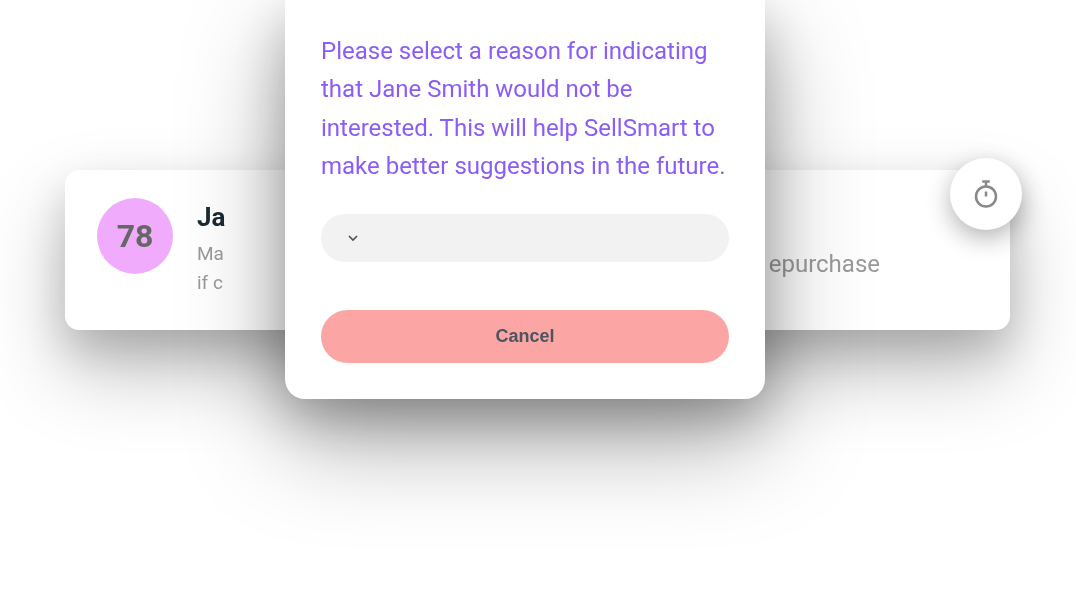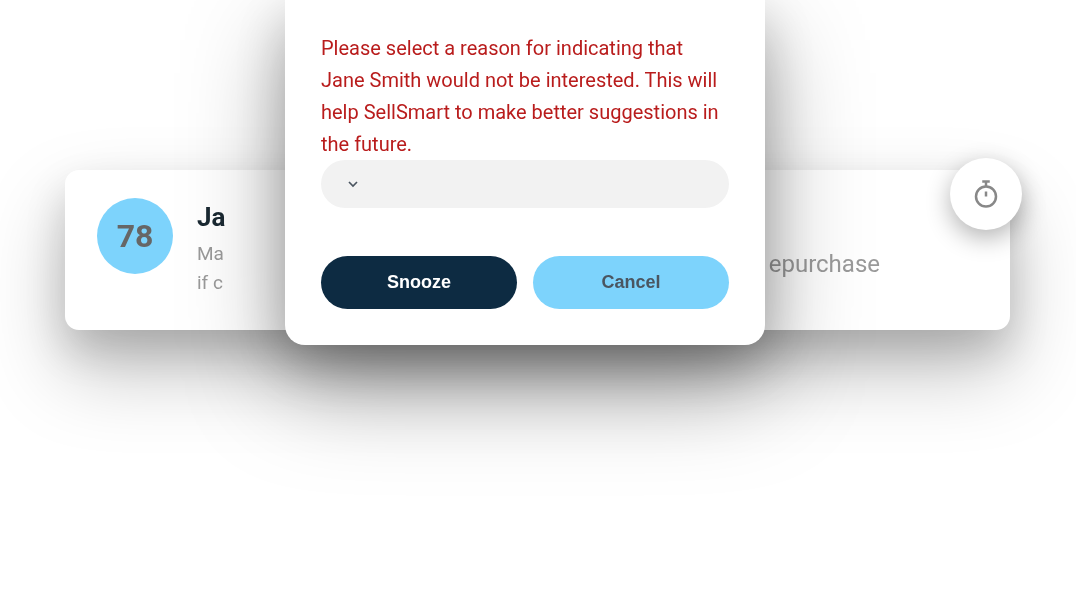--- a/index.html
+++ b/index.html
@@ -25,21 +25,21 @@
       border-radius: 14px;
       box-shadow: 0 40px 80px rgba(0,0,0,0.25), 0 20px 40px rgba(0,0,0,0.15);
       padding: 28px 32px;
       display: flex;
       align-items: flex-start;
     }
     .score-circle {
       width: 76px;
       height: 76px;
       border-radius: 50%;
-      background: #7dd3fc;
+      background: #f0abfc;
       display: flex;
       align-items: center;
       justify-content: center;
       flex-shrink: 0;
       margin-right: 24px;
     }
     .score-number {
       font-size: 32px;
       font-weight: 700;
       color: #666666;
@@ -88,23 +88,24 @@
       padding: 32px 36px 36px;
     }
     .modal-title {
       font-size: 26px;
       font-weight: 700;
       color: #1a2932;
       text-align: center;
       margin-bottom: 24px;
     }
     .modal-body {
-      font-size: 20px;
-      color: #b91c1c;
+      font-size: 24px;
+      color: #8b5cf6;
       line-height: 1.6;
+      margin-bottom: 28px;
     }
     .select-field {
       width: 100%;
       background: #f2f2f2;
       border-radius: 28px;
       padding: 16px 24px;
       display: flex;
       align-items: center;
       justify-content: space-between;
       cursor: pointer;
@@ -130,21 +131,21 @@
       font-size: 18px;
       font-weight: 600;
       cursor: pointer;
       text-align: center;
     }
     .btn-primary {
       background: #0d2b42;
       color: #ffffff;
     }
     .btn-secondary {
-      background: #7dd3fc;
+      background: #fca5a5;
       color: #4a5560;
     }
   </style>
 </head>
 <body>
 
 <div class="card">
   <div class="score-circle">
     <span class="score-number">78</span>
   </div>
@@ -165,16 +166,15 @@
 </div>
 
 <div class="modal">
   <div class="modal-body">Please select a reason for indicating that Jane Smith would not be interested. This will help SellSmart to make better suggestions in the future.</div>
   <div class="select-field">
     <svg class="chevron" viewBox="0 0 24 24" fill="none" stroke="#4a5560" stroke-width="2.5">
       <polyline points="6 9 12 15 18 9"></polyline>
     </svg>
   </div>
   <div class="modal-actions">
-    <button class="btn btn-primary">Snooze</button>
     <button class="btn btn-secondary">Cancel</button>
   </div>
 </div>
 
 </body></html>

